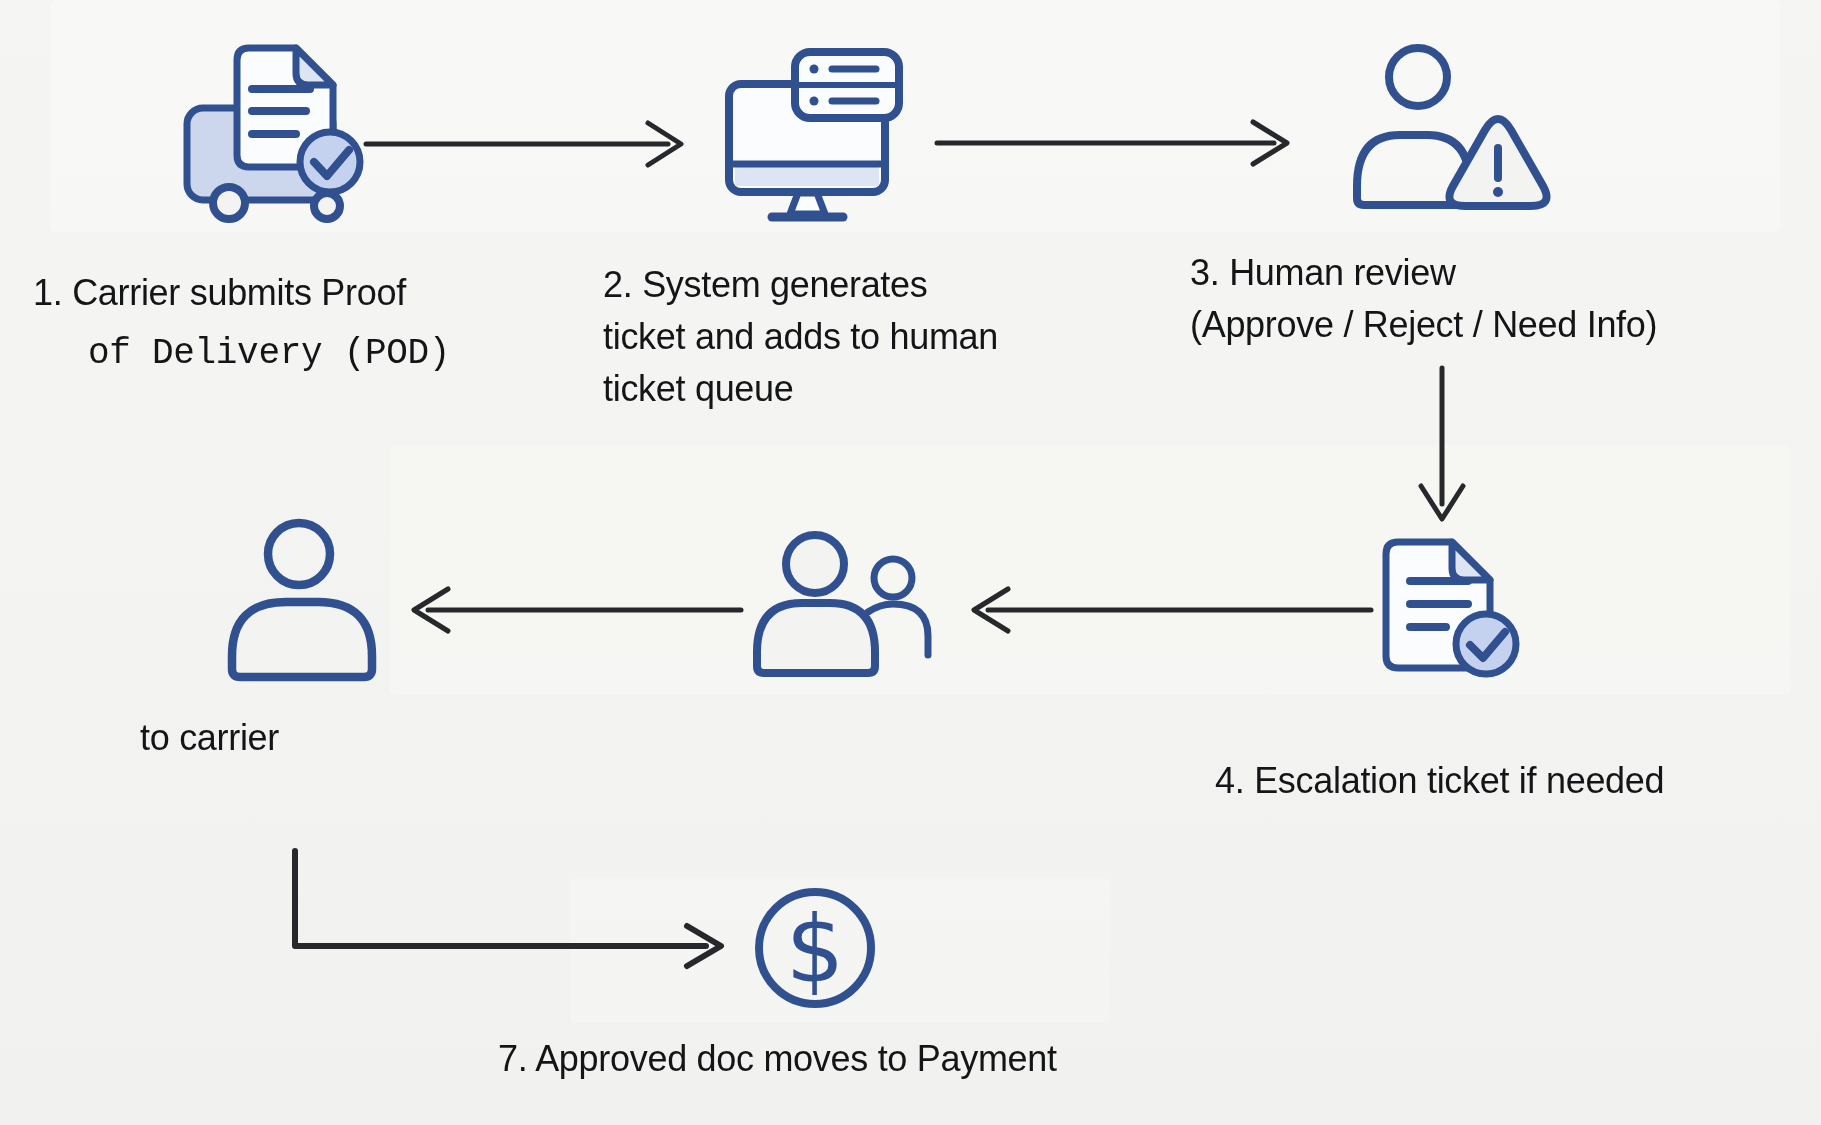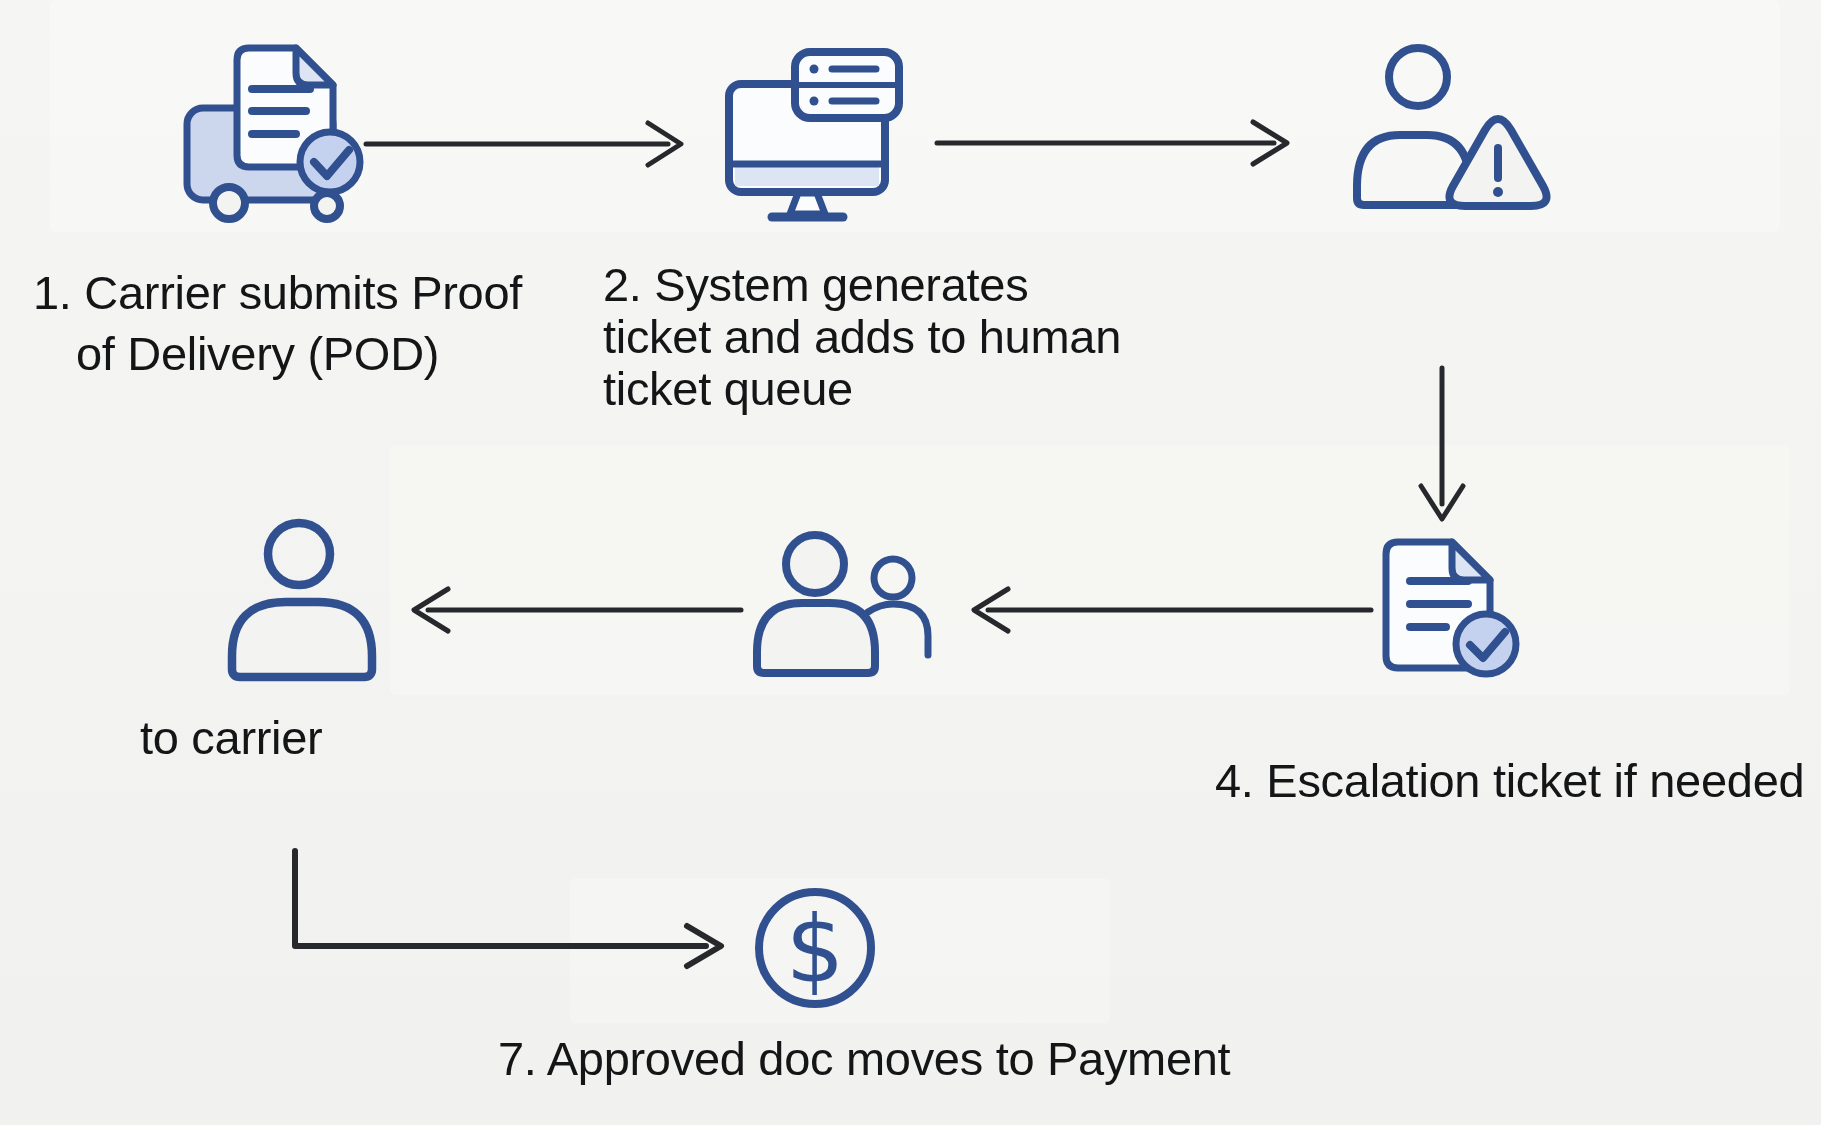--- a/index.html
+++ b/index.html
@@ -9,29 +9,29 @@
     font-family:"Liberation Sans", sans-serif;
     overflow:hidden;
   }
   .canvas{position:relative;width:1821px;height:1125px;}
   .panel{position:absolute;background:#f9f9f7;border-radius:6px;}
   .p1{left:50px;top:0;width:1730px;height:232px;opacity:.55;}
   .p2{left:390px;top:445px;width:1400px;height:250px;opacity:.40;}
   .p3{left:570px;top:878px;width:540px;height:145px;opacity:.40;}
   svg.layer{position:absolute;left:0;top:0;}
   .lbl{
-    position:absolute;color:#141517;font-size:47px;letter-spacing:-0.3px;
+    position:absolute;color:#141517;font-size:36px;letter-spacing:-0.3px;
     white-space:nowrap;
   }
   .lbl span{display:block;}
   .lh61{line-height:61px;}
   .lh52{line-height:52px;}
   .lh62{line-height:62px;}
   .b1{left:33px;top:262px;}
-  .b1 .ind{margin-left:43px;}
+  .b1 .ind{margin-left:55px;font-family:Liberation Mono, monospace;}
   .b2{left:603px;top:259px;}
   .b3{left:1190px;top:247px;}
   .b4{left:1215px;top:727px;margin-top:28px;}
   .b5{left:615px;top:707px;}
   .b6{left:93px;top:707px;}
   .b6 .ind{margin-left:47px;}
   .b7{left:498px;top:1033px;}
 </style>
 </head>
 <body>
@@ -142,20 +142,24 @@
     <span>1. Carrier submits Proof</span>
     <span class="ind">of Delivery (POD)</span>
   </div>
 
   <div class="lbl b2 lh52">
     <span>2. System generates</span>
     <span>ticket and adds to human</span>
     <span>ticket queue</span>
   </div>
 
+  <div class="lbl b3 lh52">
+    <span>3. Human review</span>
+    <span>(Approve / Reject / Need Info)</span>
+  </div>
 
   <div class="lbl b4 lh52">
     <span>4. Escalation ticket if needed</span>
   </div>
 
 
   <div class="lbl b6 lh62">
     <span class="ind">to carrier</span>
   </div>
 

